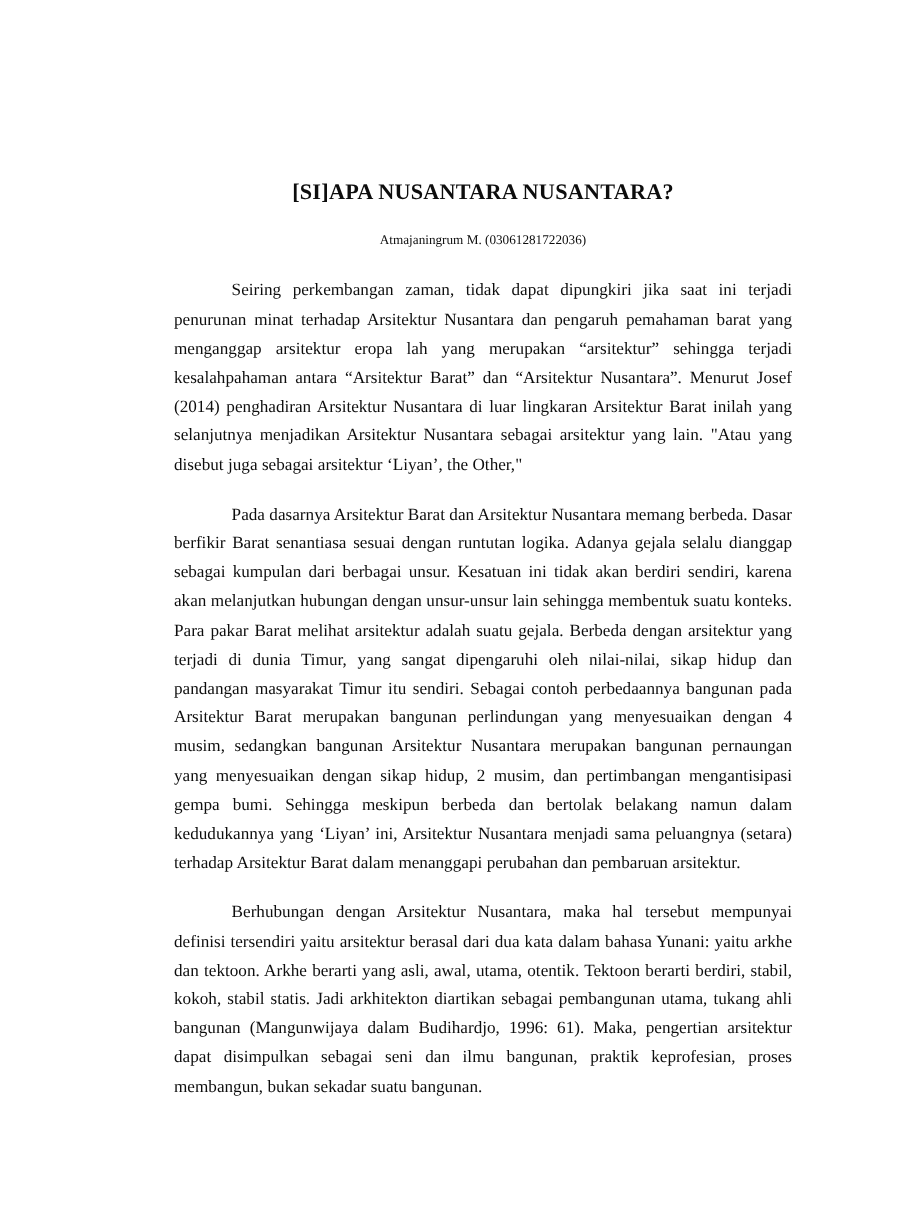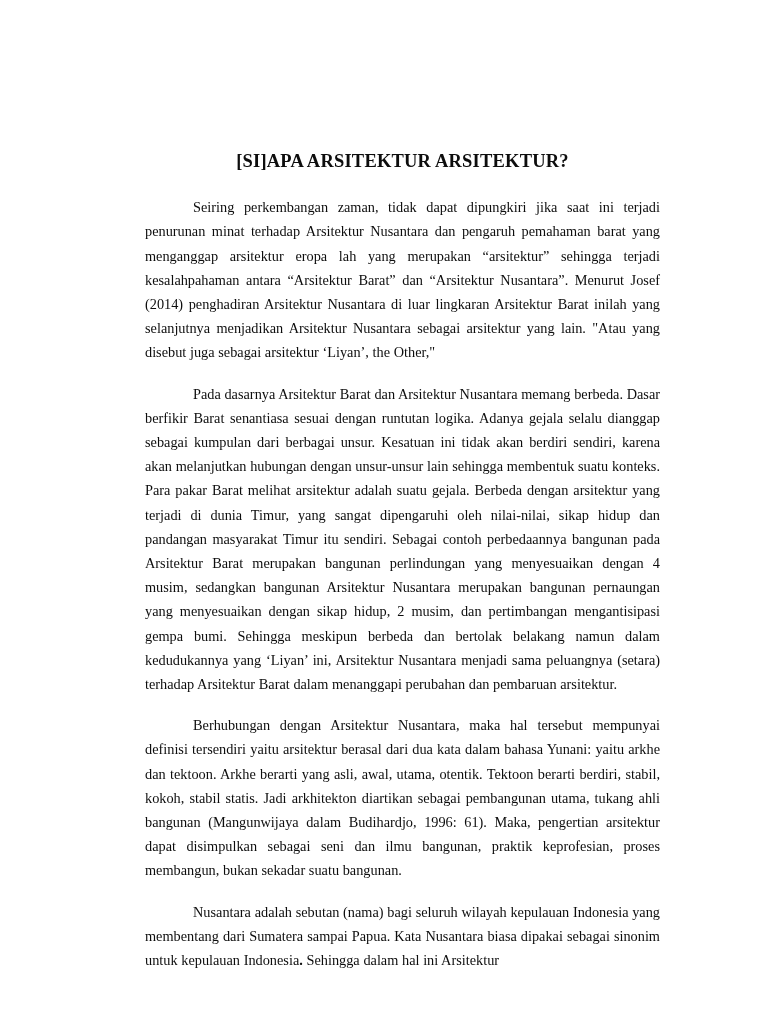--- a/index.html
+++ b/index.html
@@ -62,23 +62,23 @@
   }
 
   .it { }
   .bd { font-weight: bold; }
 </style>
 </head>
 <body>
 
 <div class="page">
 
-  <h1 class="doc-title">[SI]APA ARSITEKTUR ARSITEKTUR?</h1>
+  <h1 class="doc-title">[SI]APA NUSANTARA NUSANTARA?</h1>
 
+  <div class="doc-author">Atmajaningrum M. (03061281722036)</div>
 
   <div class="body-text">
     <p class="para">Seiring perkembangan zaman, tidak dapat dipungkiri jika saat ini terjadi penurunan minat terhadap Arsitektur Nusantara dan pengaruh pemahaman barat yang menganggap arsitektur eropa lah yang merupakan “arsitektur” sehingga terjadi kesalahpahaman antara “Arsitektur Barat” dan “Arsitektur Nusantara”. Menurut Josef (2014) penghadiran Arsitektur Nusantara di luar lingkaran Arsitektur Barat inilah yang selanjutnya menjadikan Arsitektur Nusantara sebagai arsitektur yang lain. "Atau yang disebut juga sebagai arsitektur ‘Liyan’, <span class="it">the Other,</span>"</p>
     <p class="para">Pada dasarnya Arsitektur Barat dan Arsitektur Nusantara memang berbeda. Dasar berfikir Barat senantiasa sesuai dengan runtutan logika. Adanya gejala selalu dianggap sebagai kumpulan dari berbagai unsur. Kesatuan ini tidak akan berdiri sendiri, karena akan melanjutkan hubungan dengan unsur-unsur lain sehingga membentuk suatu konteks. Para pakar  Barat melihat arsitektur  adalah suatu gejala. Berbeda dengan arsitektur yang terjadi di dunia Timur, yang sangat dipengaruhi oleh nilai-nilai, sikap hidup dan pandangan masyarakat Timur itu sendiri. Sebagai contoh perbedaannya bangunan pada Arsitektur Barat merupakan bangunan perlindungan yang menyesuaikan dengan 4 musim, sedangkan bangunan Arsitektur Nusantara merupakan bangunan pernaungan yang menyesuaikan dengan sikap hidup, 2 musim, dan pertimbangan mengantisipasi gempa bumi. Sehingga meskipun berbeda dan bertolak belakang namun dalam kedudukannya yang ‘Liyan’ ini, Arsitektur Nusantara menjadi sama peluangnya (setara) terhadap Arsitektur Barat dalam menanggapi perubahan dan pembaruan arsitektur.</p>
     <p class="para">Berhubungan dengan Arsitektur Nusantara, maka hal tersebut mempunyai definisi tersendiri yaitu arsitektur berasal dari dua kata dalam bahasa Yunani: yaitu <span class="it">arkhe</span> dan <span class="it">tektoon</span>. <span class="it">Arkhe</span> berarti yang asli, awal, utama, otentik. <span class="it">Tektoon</span> berarti berdiri, stabil, kokoh, stabil statis. Jadi <span class="it">arkhitekton</span> diartikan sebagai pembangunan utama, tukang ahli bangunan (Mangunwijaya dalam Budihardjo, 1996: 61). Maka, pengertian arsitektur dapat disimpulkan sebagai seni dan ilmu bangunan, praktik keprofesian, proses membangun, bukan sekadar suatu bangunan.</p>
-    <p class="para">Nusantara adalah sebutan (nama) bagi seluruh wilayah kepulauan Indonesia yang membentang dari Sumatera sampai Papua. Kata Nusantara biasa dipakai sebagai sinonim untuk kepulauan Indonesia<span class="bd">. </span>Sehingga dalam hal ini Arsitektur</p>
   </div>
 
 </div>
 
 </body></html>

